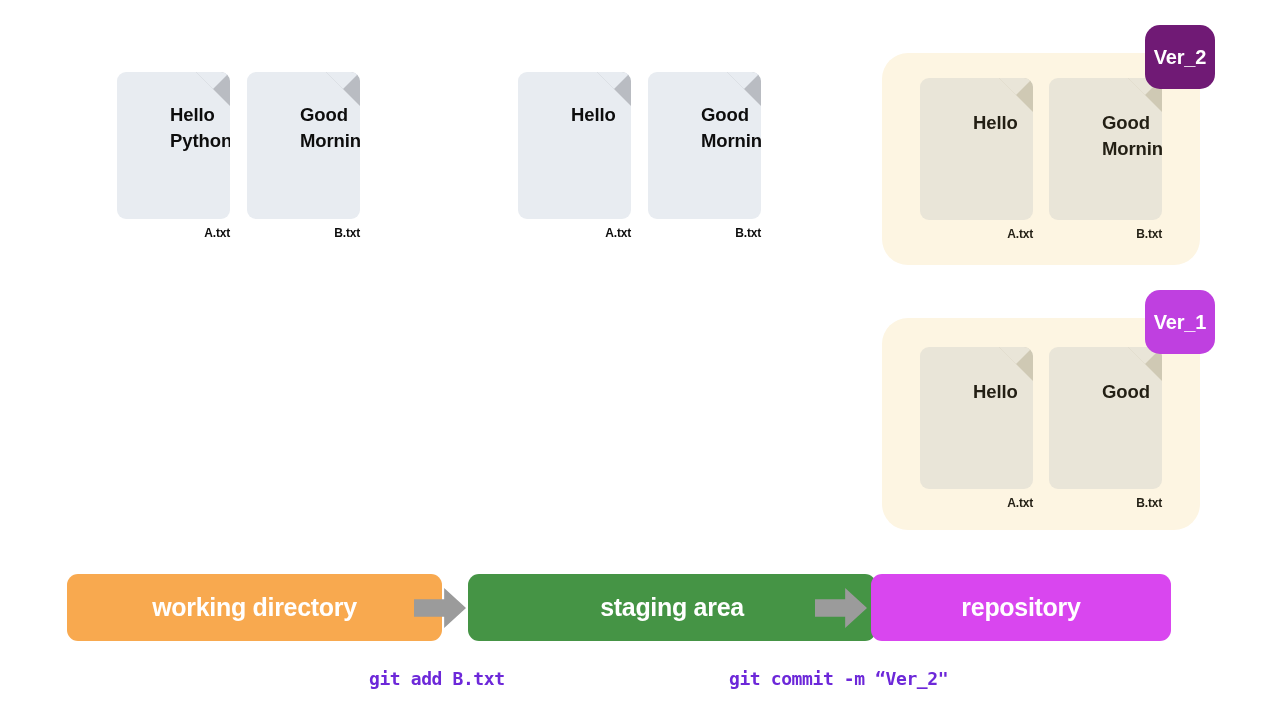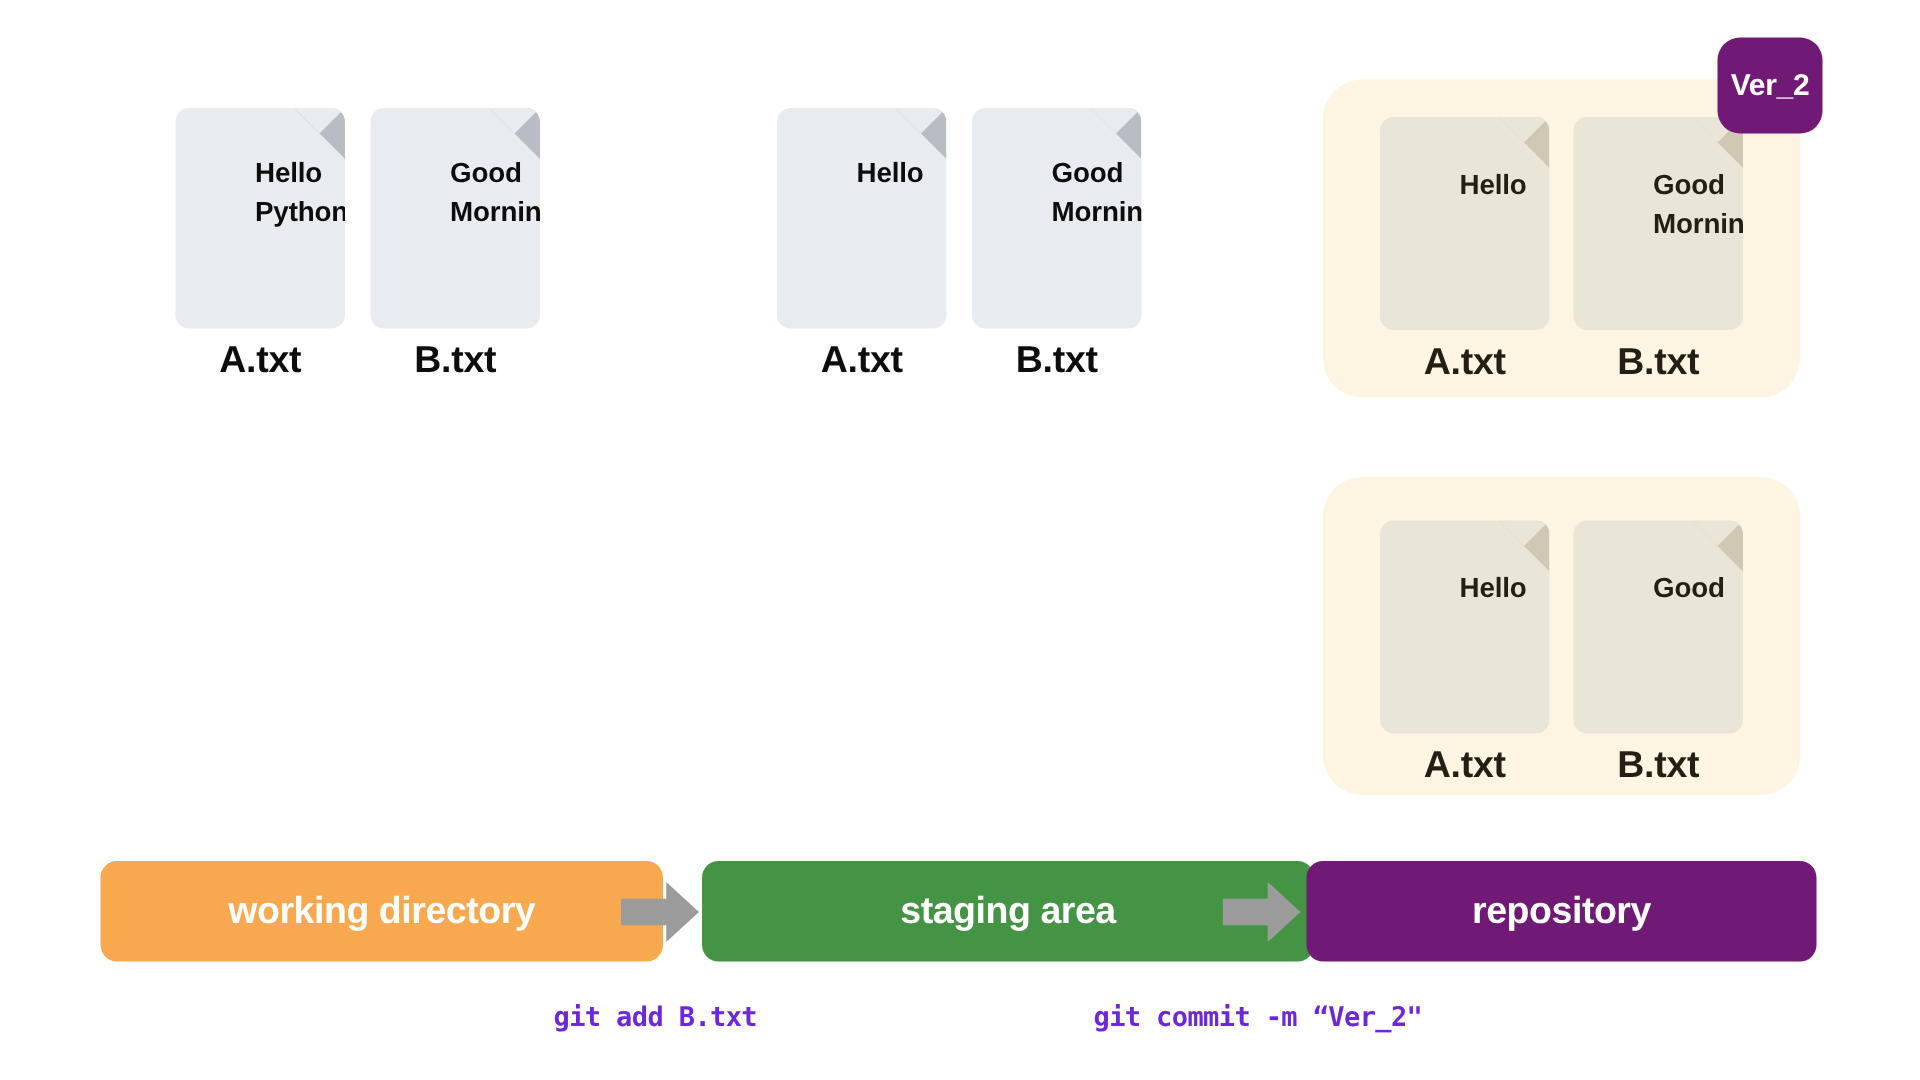--- a/index.html
+++ b/index.html
@@ -67,22 +67,22 @@
     line-height: 1.42;
     color: #0d0d0d;
     letter-spacing: -0.1px;
     margin-left: 36px;
   }
   .file-card.repo .file-text { color: #231f14; top: 32px; }
 
   .file-label {
     position: absolute;
     width: 113px;
-    text-align: center;
-    font-size: 25px;
+    text-align: right;
+    font-size: 12px;
     font-weight: 700;
     color: #0d0d0d;
     letter-spacing: -0.2px;
   }
   .file-label.repo { color: #231f14; }
 
   
   .ver-panel {
     position: absolute;
     background: #fdf5e2;
@@ -203,28 +203,29 @@
   <div class="file-label repo" style="left:920px; top:496px;">A.txt</div>
 
   <div class="file-card repo" style="left:1049px; top:347px;">
     <div class="fold">
       <div class="fold-inner"></div>
     </div>
     <div class="file-text">Good</div>
   </div>
   <div class="file-label repo" style="left:1049px; top:496px;">B.txt</div>
 
+  <div class="ver-badge" style="left:1145px; top:290px; background:#bf40e0;">Ver_1</div>
 
   <div class="stage-bar" style="left:67px; top:574px; width:375px; background:#f8a94f;">working directory</div>
 
   <div class="arrow" style="left:414px; top:588px;"></div>
 
   <div class="stage-bar" style="left:468px; top:574px; width:408px; background:#459445;">staging area</div>
 
   <div class="arrow" style="left:815px; top:588px;"></div>
 
-  <div class="stage-bar" style="left:871px; top:574px; width:340px; background:#701a75;">repository</div>
+  <div class="stage-bar" style="left:871px; top:574px; width:300px; background:#d946ef;">repository</div>
 
   <div class="cmd" style="left:369px; top:668px;">git add B.txt</div>
 
   <div class="cmd" style="left:729px; top:668px;">git commit -m “Ver_2"</div>
 
 </div>
 
 </body></html>

